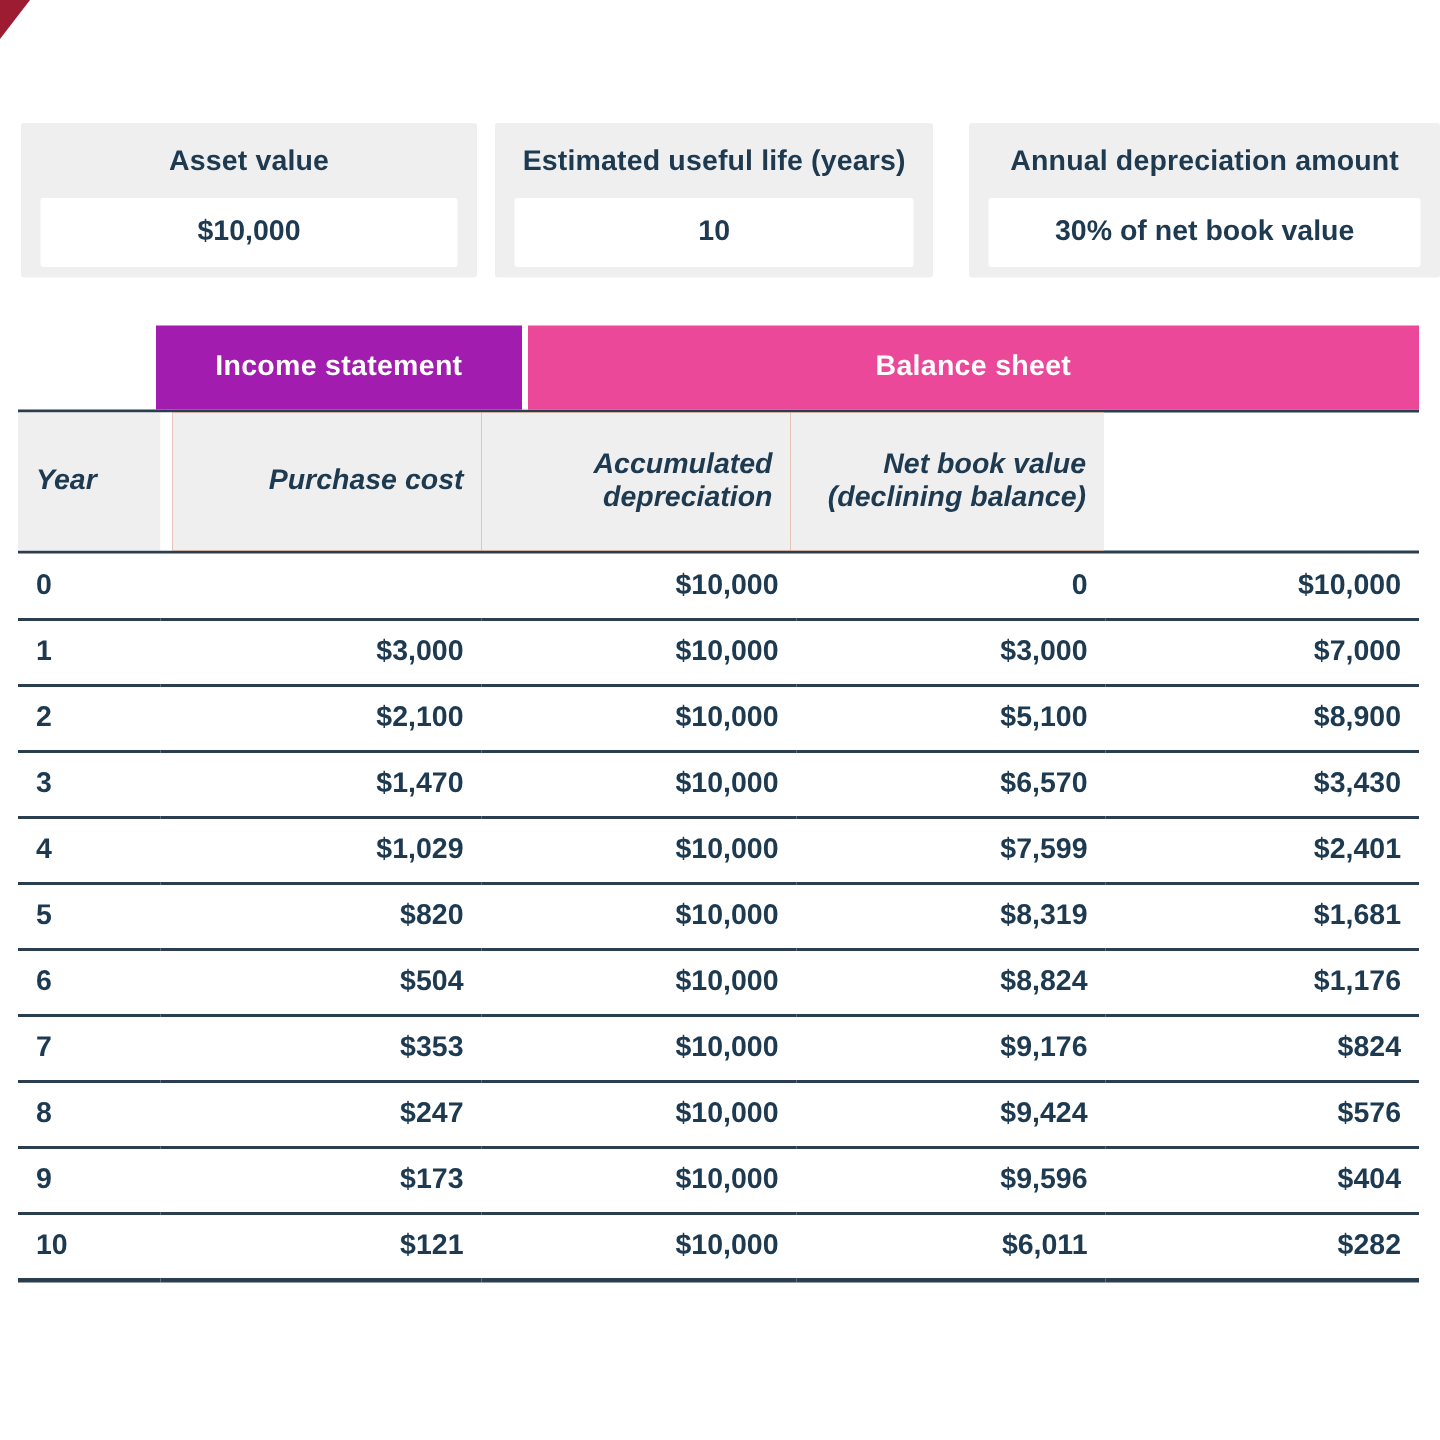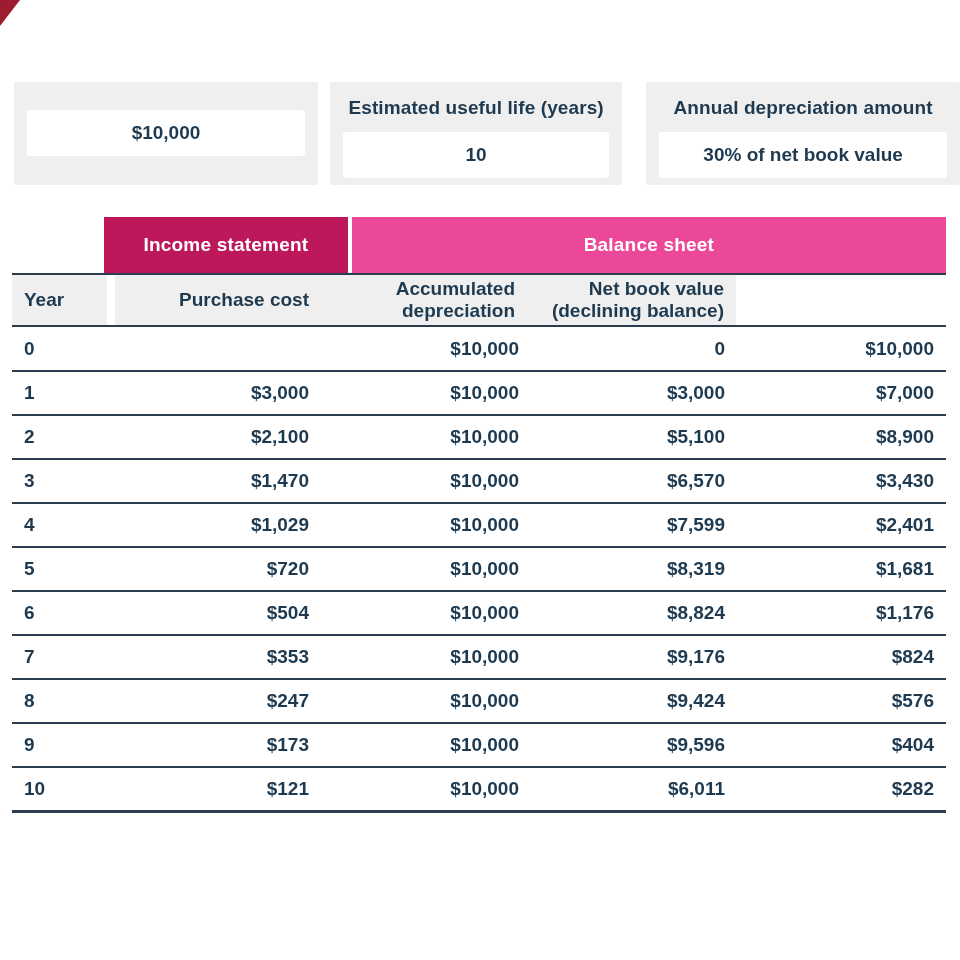--- a/index.html
+++ b/index.html
@@ -25,27 +25,27 @@
     font-size:19px; font-weight:600;
   }
   
   .table-wrap { margin:32px 0 0 12px; width:934px; }
   .group-row { display:flex; height:56px; }
   .g-spacer { width:96px; }
   .group-cell {
     color:#ffffff; font-weight:700; font-size:19px; letter-spacing:.2px;
     display:flex; align-items:center; justify-content:center;
   }
-  .g-income { width:255px; background:#be185d; }
+  .g-income { width:255px; background:#a21caf; }
   .g-gap { width:4px; background:#ffffff; }
   .g-balance { width:621px; background:#ec4899; }
 
   .col-row {
-    display:flex; height:54px;
-    border-top:2px solid #2b3e50; border-bottom:2px solid #2b3e50;
+    display:flex; height:96px;
+    border-top:2px solid #2b3e50; border-bottom:2px solid #2b3e50;font-style:italic;
   }
   .col-cell {
     background:#efefef; font-weight:700; font-size:19px; line-height:1.18;
     display:flex; align-items:center;
   }
   .c-year { width:95px; padding-left:12px; }
   .c-gap  { width:4px; background:#ffffff; }
   .c-dep  { width:210px; justify-content:flex-end; text-align:right; padding-right:12px; }
   .c-balance-block { width:621px; background:#c2410c; display:flex; }
   .c-pc { width:206px; justify-content:flex-end; text-align:right; padding-right:12px; }
@@ -61,20 +61,21 @@
   td:first-child { text-align:left; padding-left:12px; padding-right:0; }
   tr:last-child td { border-bottom:3px solid #2b3e50; }
 </style>
 </head>
 <body>
 
 <div class="corner-mark"></div>
 
 <div class="cards">
   <div class="card card-0">
+    <div class="card-label">Asset value</div>
     <div class="card-value">$10,000</div>
   </div>
   <div class="card card-1">
     <div class="card-label">Estimated useful life (years)</div>
     <div class="card-value">10</div>
   </div>
   <div class="card card-2">
     <div class="card-label">Annual depreciation amount</div>
     <div class="card-value">30% of net book value</div>
   </div>
@@ -139,21 +140,21 @@
         </tr>
         <tr>
           <td>4</td>
           <td>$1,029</td>
           <td>$10,000</td>
           <td>$7,599</td>
           <td>$2,401</td>
         </tr>
         <tr>
           <td>5</td>
-          <td>$720</td>
+          <td>$820</td>
           <td>$10,000</td>
           <td>$8,319</td>
           <td>$1,681</td>
         </tr>
         <tr>
           <td>6</td>
           <td>$504</td>
           <td>$10,000</td>
           <td>$8,824</td>
           <td>$1,176</td>

